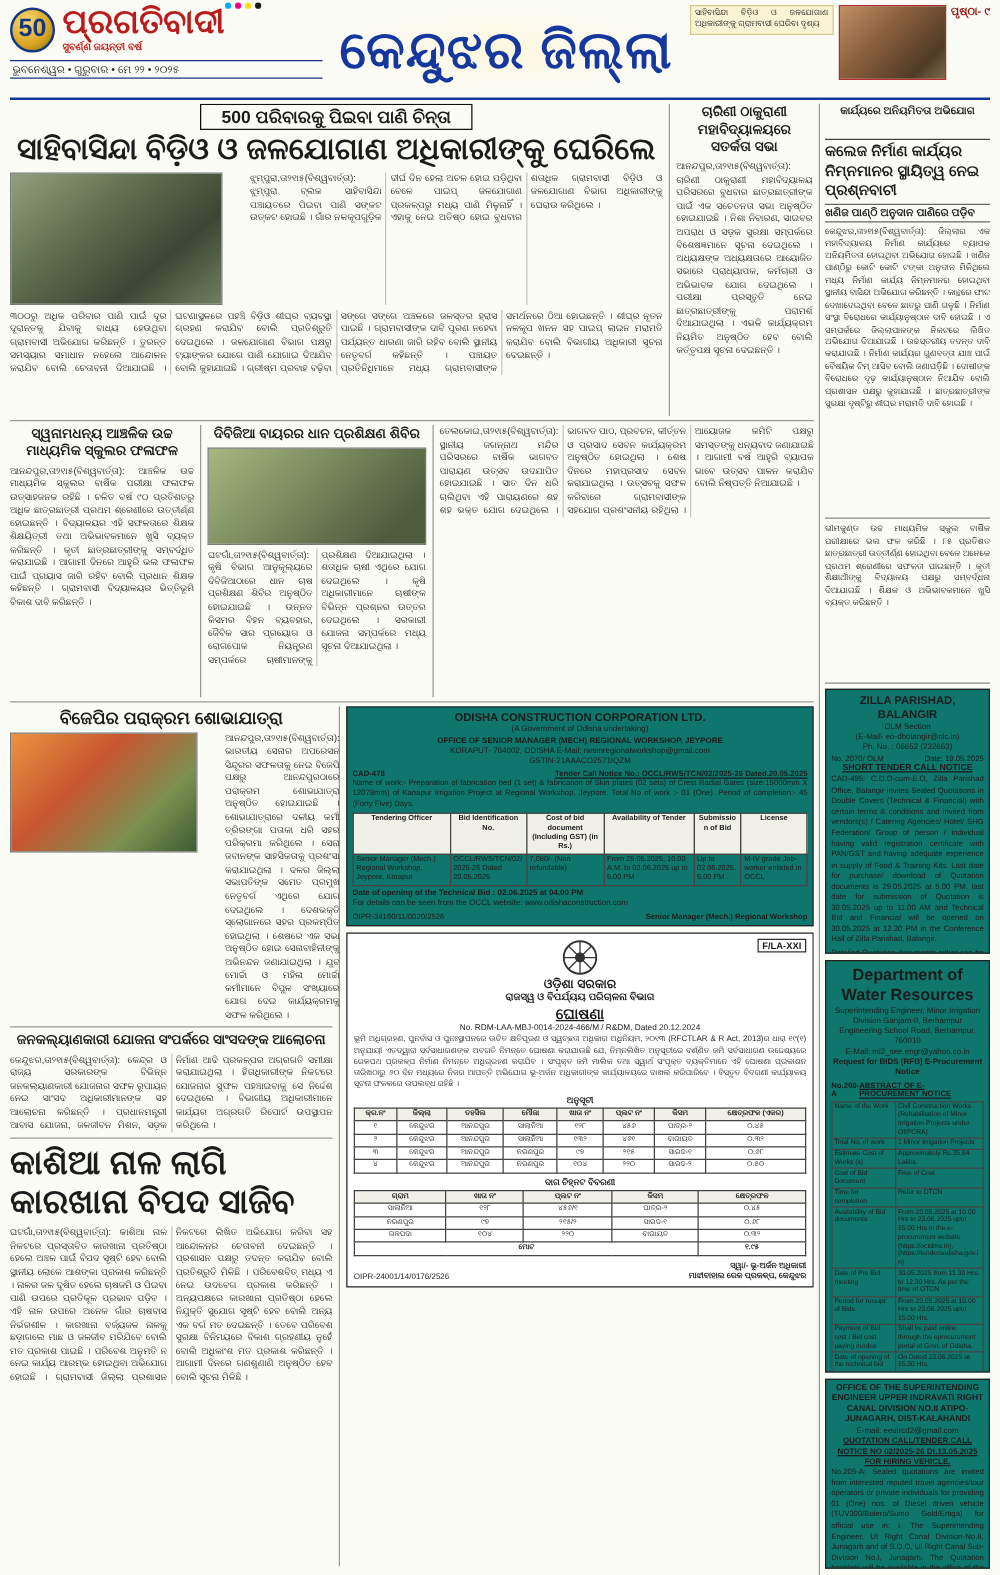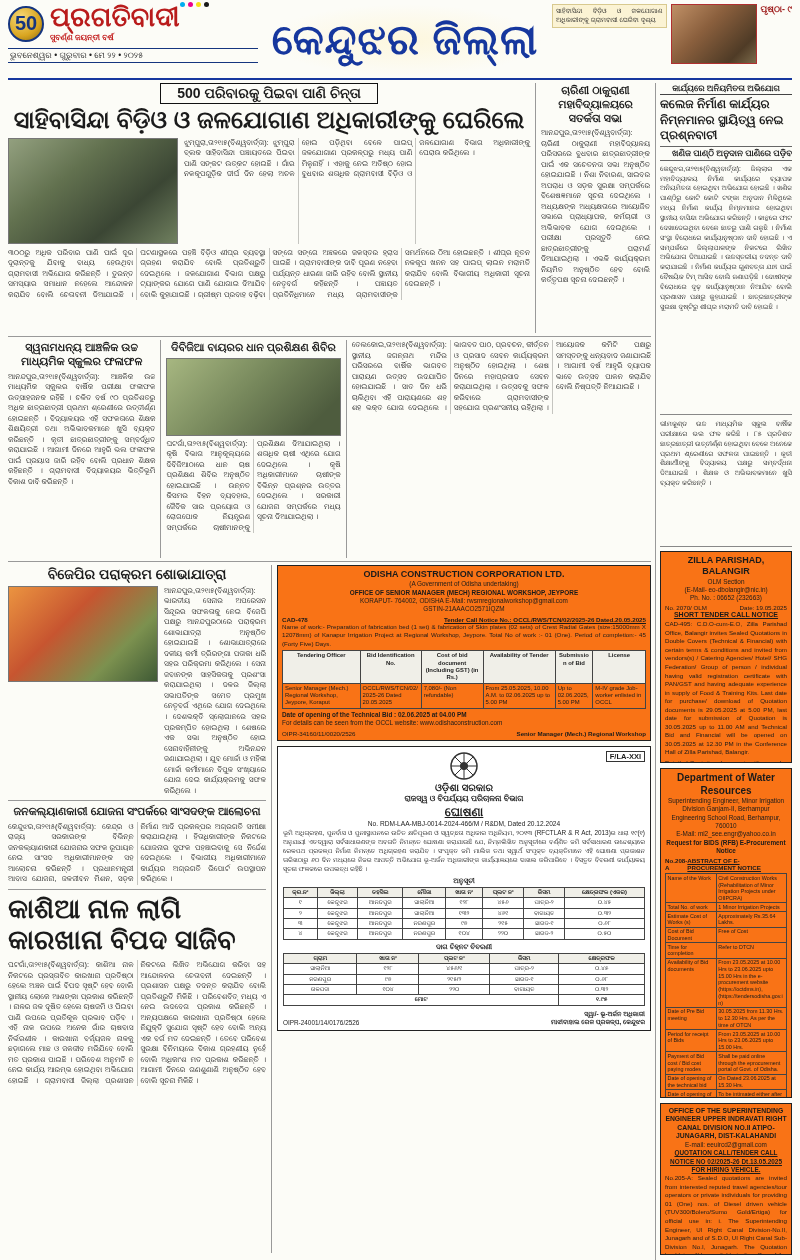--- a/index.html
+++ b/index.html
@@ -29,48 +29,48 @@
   
   .body { font-size:7.4px; line-height:1.42; text-align:justify; color:#1d1d1d; }
   .cols2 { column-count:2; column-gap:7px; column-rule:1px solid #c5c5c0; }
   .cols3 { column-count:3; column-gap:7px; column-rule:1px solid #c5c5c0; }
   .cols4 { column-count:4; column-gap:7px; column-rule:1px solid #c5c5c0; }
   .h-kicker { width:fit-content; margin:0 auto 3px auto; padding:1px 16px; border:1.5px solid #111; font-size:14px; font-weight:800; }
   .h-lead { font-size:24px; font-weight:800; text-align:center; line-height:1.12; margin:1px 0 4px 0; }
   .h-md { font-size:14px; font-weight:800; text-align:center; line-height:1.2; margin:1px 0 3px 0; }
   .h-sm { font-size:11px; font-weight:800; text-align:center; line-height:1.25; margin:1px 0 3px 0; }
   .h-big { font-size:27px; font-weight:800; line-height:1.15; margin:3px 0 4px 0; }
-  .subhead { font-size:8.6px; font-weight:700; text-align:right; border-top:1px solid #666; border-bottom:1px solid #666; padding:1px 0; margin:2px 0 3px 0; }
+  .subhead { font-size:8.6px; font-weight:700; text-align:left; border-top:1px solid #666; border-bottom:1px solid #666; padding:1px 0; margin:2px 0 3px 0; }
   .hr { border-top:1px solid #999; margin:3px 0; }
 
   .content { display:flex; }
   .col-main { width:648px; border-right:1px solid #999; padding-right:4px; }
   .col-right { width:136px; padding-left:4px; font-size:6.5px; }
 
   .row1 { display:flex; height:250px; overflow:hidden; }
   .lead-art { width:528px; border-right:1px solid #999; padding-right:5px; }
-  .lead-flex { display:flex; gap:6px; }
+  .lead-flex { display:flex; gap:22px; }
   .ph-lead { width:170px; height:106px; flex:none; background:linear-gradient(140deg,#93a07f 0%,#62714f 35%,#3b4634 70%,#70805f 100%); }
   .lead-bodyA { flex:1; }
   .chariani { width:114px; padding-left:5px; }
 
   .row2 { display:flex; height:218px; overflow:hidden; }
   .art-school { width:176px; border-right:1px solid #999; padding-right:5px; }
   .art-rice { width:212px; border-right:1px solid #999; padding:0 5px; }
   .ph-rice { width:100%; height:78px; background:linear-gradient(135deg,#a7b781 0%,#77885c 45%,#4e5c3e 85%); margin-bottom:3px; }
   .art-bhag { flex:1; padding-left:5px; }
 
   .row3 { display:flex; height:688px; overflow:hidden; }
   .col-a { width:264px; border-right:1px solid #999; padding-right:5px; }
   .col-b { flex:1; padding-left:5px; }
   .ph-bjp { width:150px; height:96px; flex:none; background:linear-gradient(135deg,#eb9440 0%,#c75530 38%,#7c914f 72%,#3f5a35 100%); }
   .art-block { border-bottom:1px solid #999; padding-bottom:4px; margin-bottom:4px; }
 
   
-  .box { border:1.2px solid #222; background:#f97316; padding:3px 4px; margin-bottom:5px; }
+  .box { border:1.2px solid #222; background:#0f766e; padding:3px 4px; margin-bottom:5px; }
   .bx-title { text-align:center; font-weight:800; font-size:9px; line-height:1.25; }
   .bx-sub { text-align:center; font-size:6.4px; line-height:1.3; }
   .bx-line { font-size:6.4px; line-height:1.35; }
   .bx-body { font-size:6.2px; line-height:1.38; text-align:justify; }
   .bx-row { display:flex; justify-content:space-between; font-size:6.2px; margin-top:2px; }
   table { border-collapse:collapse; width:100%; margin:2px 0; }
   th,td { border:1px solid #444; padding:1px 2px; font-size:5.9px; line-height:1.25; vertical-align:top; word-break:break-word; }
   th { background:#f0efe8; font-weight:700; text-align:center; }
   .ann-table td { text-align:center; }
   .u { text-decoration:underline; }
@@ -85,21 +85,21 @@
   .ann-dept { font-size:8px; font-weight:700; }
   .ann-title { font-size:12px; font-weight:800; text-decoration:underline; margin:1px 0; }
   .ann-ref { font-size:6.6px; margin-bottom:2px; }
   .ann-body { font-size:6.4px; line-height:1.4; text-align:justify; }
   .ann-cap { text-align:center; font-size:7px; font-weight:700; margin-top:3px; }
   .ann-sign { display:flex; justify-content:space-between; align-items:flex-end; margin-top:4px; font-size:6.4px; }
   .sign-r { text-align:right; font-weight:700; line-height:1.3; }
 
   
   .rb { border-bottom:1px solid #888; padding-bottom:4px; margin-bottom:4px; }
-  .r-kicker { font-size:8.4px; font-weight:800; text-align:center; border-bottom:1px solid #444; padding-bottom:0; margin-bottom:2px; }
+  .r-kicker { font-size:8.4px; font-weight:800; text-align:center; border-bottom:1px solid #444; padding-bottom:17px; margin-bottom:2px; }
   .h-right { font-size:12px; font-weight:800; text-align:left; line-height:1.3; margin:1px 0 2px 0; }
   .r-body { font-size:6.8px; line-height:1.45; text-align:justify; }
   .college-block { height:332px; overflow:hidden; }
   .bhim-block { height:128px; overflow:hidden; }
   .zilla-box { height:212px; overflow:hidden; }
   .water-box { height:330px; overflow:hidden; }
   .uirc-box { height:152px; overflow:hidden; }
   .water-box td { font-size:5.4px; padding:0.5px 1.5px; }
   .wl { width:42%; }
 </style>
@@ -385,21 +385,21 @@
           <span>No. 2070/ OLM</span>
           <span>Date: 19.05.2025</span>
         </div>
         <div class="bx-title u" style="font-size:7px">SHORT TENDER CALL NOTICE</div>
         <div class="bx-body">CAD-495: C.D.O-cum-E.O, Zilla Parishad Office, Balangir invites Sealed Quotations in Double Covers (Technical &amp; Financial) with certain terms &amp; conditions and invited from vendors(s) / Catering Agencies/ Hotel/ SHG Federation/ Group of person / individual having valid registration certificate with PAN/GST and having adequate experience in supply of Food &amp; Training Kits. Last date for purchase/ download of Quotation documents is 29.05.2025 at 5.00 PM, last date for submission of Quotation is 30.05.2025 up to 11.00 AM and Technical Bid and Financial will be opened on 30.05.2025 at 12.30 PM in the Conference Hall of Zilla Parishad, Balangir.</div>
         <div class="bx-body" style="margin-top:2px">Detailed Quotation documents either can be purchased from the office of C.D.O-cum-E.O, Zilla Parishad, (OLM Section) Balangir, between 8.00 A.M. to 1.00 P.M. on any working days during the notice period or can be downloaded from district website: www.balangir.nic.in</div>
 
       </div>
 
       <div class="box water-box">
-        <div class="bx-title" style="font-size:10px">Department of Water Resources</div>
+        <div class="bx-title" style="font-size:13px">Department of Water Resources</div>
         <div class="bx-sub">Superintending Engineer, Minor Irrigation Division Ganjam-II, Berhampur Engineering School Road, Berhampur, 760010</div>
         <div class="bx-sub">E-Mail: mi2_see.engr@yahoo.co.in</div>
         <div class="bx-sub bold">Request for BIDS (RFB) E-Procurement Notice</div>
         <div class="bx-row">
           <span class="bold">No.208-A</span>
           <span class="bold u">ABSTRACT OF E-PROCUREMENT NOTICE</span>
         </div>
         <table>
           <tbody>
             <tr>

